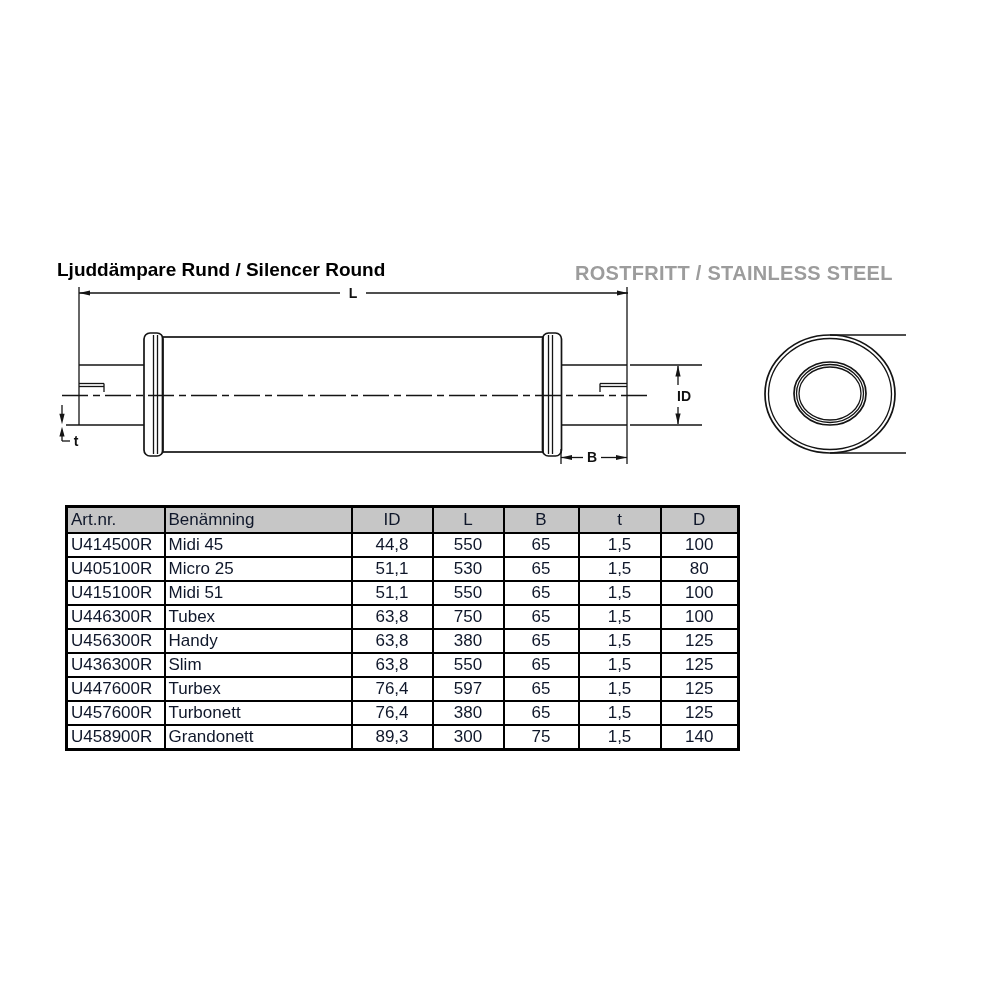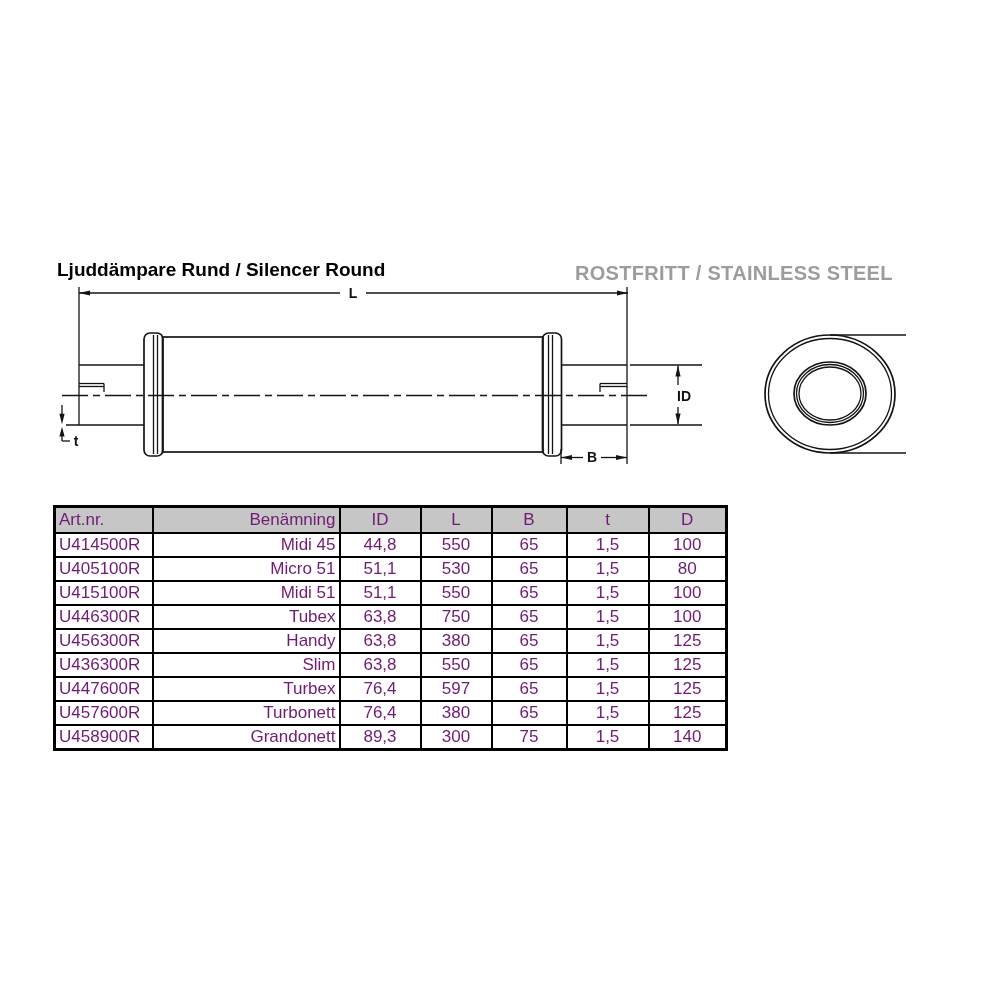--- a/index.html
+++ b/index.html
@@ -24,33 +24,33 @@
   }
   .drawing .thick { stroke-width:1.7px; }
   .drawing polygon { fill:#141414; stroke:none; }
   .drawing text {
     fill:#111; font-family:"Liberation Sans",sans-serif;
     font-size:14px; font-weight:bold; stroke:none;
   }
   .tablewrap { position:absolute; left:53px; top:505px; }
   table.dim {
     border-collapse:collapse; table-layout:fixed; width:672px;
-    border:3px solid #000; font-size:17px; color:#701a75;
+    border:3px solid #000; font-size:17px; color:#0f172a;margin-left:12px;
   }
   table.dim th, table.dim td {
     border:2px solid #000; padding:0 3px; vertical-align:middle;
     white-space:nowrap; overflow:hidden; line-height:1.15;
   }
   table.dim th {
     background:var(--header-bg,#c6c6c6); font-weight:normal; height:24px;
     text-align:center;
   }
   table.dim td { height:22px; text-align:center; }
   table.dim .c0 { text-align:left; }
-  table.dim .c1 { text-align:right; }
+  table.dim .c1 { text-align:left; }
 </style>
 </head>
 <body>
 
 <div class="page">
 
   <div class="title">Ljuddämpare Rund / Silencer Round</div>
   <div class="material">ROSTFRITT / STAINLESS STEEL</div>
 
   <svg class="drawing" viewBox="0 280 996 205">
@@ -168,21 +168,21 @@
             <td class="c0">U414500R</td>
             <td class="c1">Midi 45</td>
             <td class="c2">44,8</td>
             <td class="c3">550</td>
             <td class="c4">65</td>
             <td class="c5">1,5</td>
             <td class="c6">100</td>
           </tr>
           <tr>
             <td class="c0">U405100R</td>
-            <td class="c1">Micro 51</td>
+            <td class="c1">Micro 25</td>
             <td class="c2">51,1</td>
             <td class="c3">530</td>
             <td class="c4">65</td>
             <td class="c5">1,5</td>
             <td class="c6">80</td>
           </tr>
           <tr>
             <td class="c0">U415100R</td>
             <td class="c1">Midi 51</td>
             <td class="c2">51,1</td>

